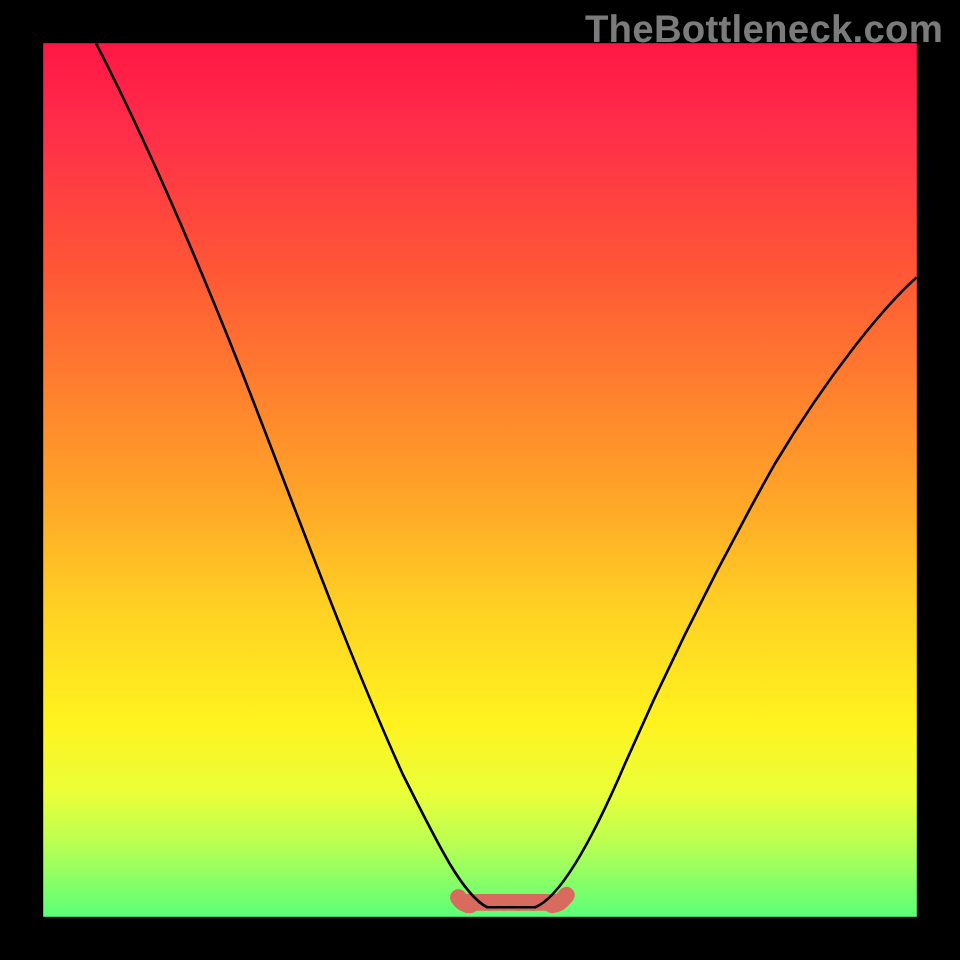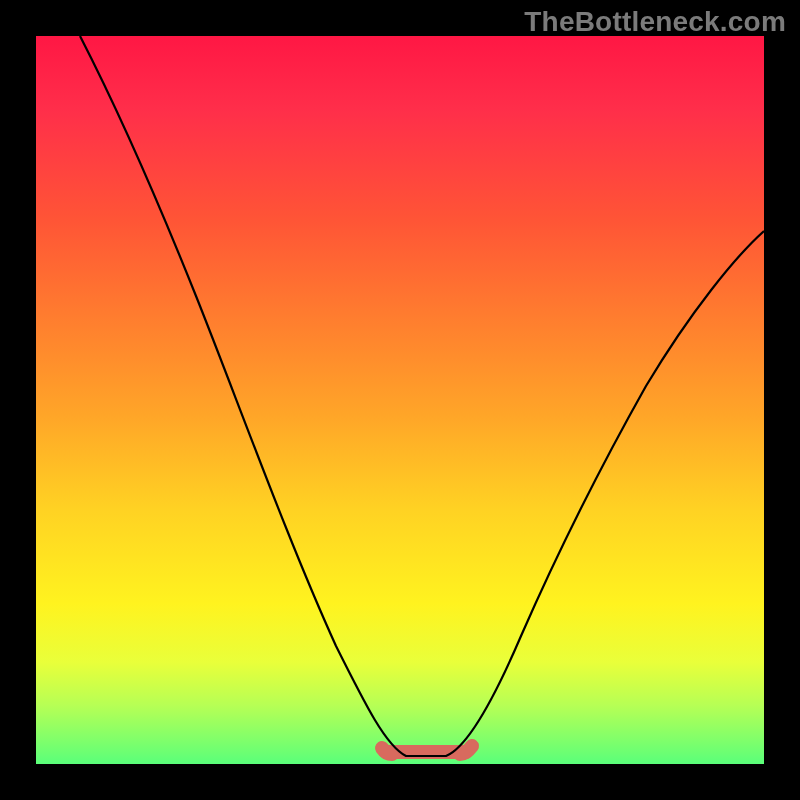--- a/index.html
+++ b/index.html
@@ -15,21 +15,21 @@
     position: relative;
     width: 800px;
     height: 800px;
     background: #000;
   }
   .watermark {
     position: absolute;
     top: 6px;
     right: 14px;
     color: #7b7b7b;
-    font-size: 28px;
+    font-size: 32px;
     font-weight: 600;
     letter-spacing: 0.2px;
     z-index: 5;
     user-select: none;
   }
   .plot-area {
     position: absolute;
     left: 36px;
     top: 36px;
     width: 728px;

